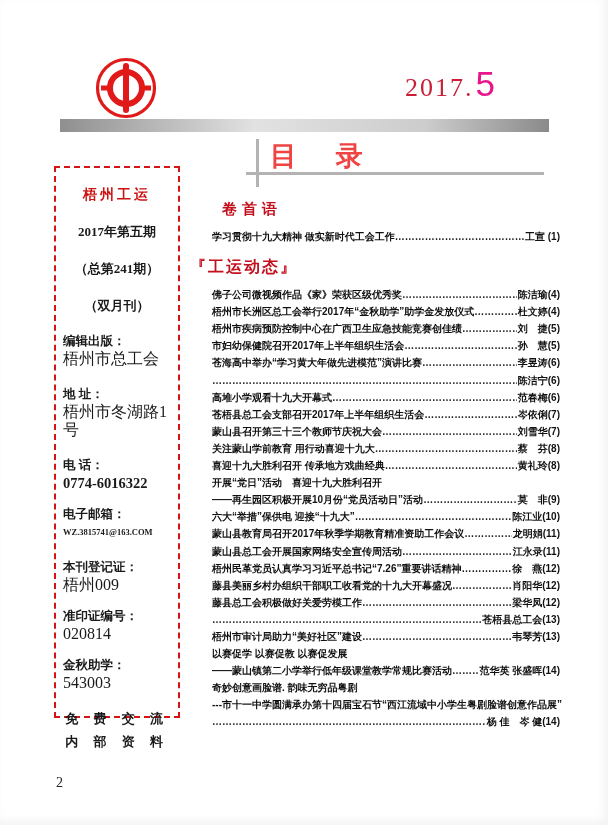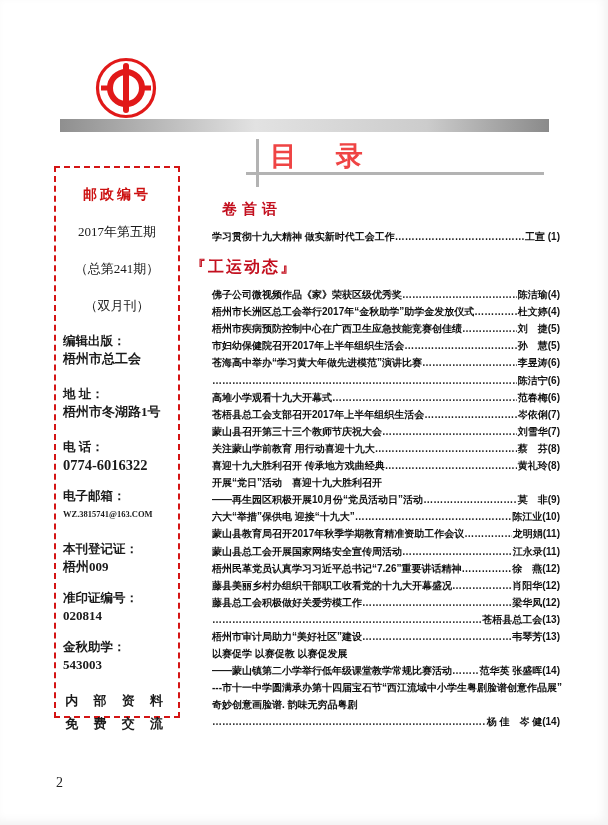--- a/index.html
+++ b/index.html
@@ -30,23 +30,23 @@
     font-size:27px; letter-spacing:16px; font-family:"Liberation Serif",serif;
   }
 
   
   .sidebar {
     position:absolute; left:54px; top:166px; width:126px; height:552px;
     border:2.5px dashed #d41414; padding:12px 7px 8px 7px;
     font-family:"Liberation Serif","DejaVu Serif",serif; color:#1a1a1a;
   }
   .sb-title { margin-top:6px; text-align:center; color:#cc1111; font-weight:bold; font-size:14px; letter-spacing:3px; }
-  .sb-line  { margin-top:19px; text-align:center; font-size:13px; font-weight:400; }
+  .sb-line  { margin-top:19px; text-align:center; font-size:13px; font-weight:700; }
   .sb-group { margin-top:13px; font-size:12.5px; font-weight:600; line-height:18px; }
-  .sb-group .val { font-weight:700; font-size:13px; }
+  .sb-group .val { font-weight:400; font-size:16px; }
   .sb-group .val-big { font-size:14.5px; font-weight:600; }
   .sb-group .val-email { font-size:8.5px; font-weight:700; letter-spacing:0; }
   .sb-group.gap { margin-top:17px; }
   .sb-note { margin-top:15px; text-align:center; font-size:13px; font-weight:bold; letter-spacing:6px; line-height:23px; }
 
   
   .main { position:absolute; left:190px; top:200px; width:372px; color:#111; }
   .sec-heading {
     color:#c3101f; font-weight:bold; font-family:Liberation Sans, sans-serif;
     font-size:16px; letter-spacing:2px; margin:12px 0 8px 0;
@@ -68,29 +68,33 @@
   <div class="logo">
     <svg width="66" height="64" viewBox="0 0 66 64">
       <circle cx="33" cy="32" r="28.5" fill="none" stroke="#e11919" stroke-width="3.2"></circle>
       <circle cx="33" cy="32" r="16" fill="none" stroke="#e11919" stroke-width="6"></circle>
       <rect x="30" y="7" width="6" height="50" rx="3" fill="#e11919"></rect>
       <rect x="8" y="29.5" width="8" height="5" fill="#e11919"></rect>
       <rect x="50" y="29.5" width="8" height="5" fill="#e11919"></rect>
     </svg>
   </div>
 
+  <div class="issue-date">
+    <span class="year">2017.</span>
+    <span class="num">5</span>
+  </div>
 
   <div class="gray-bar"></div>
 
   <div class="toc-vline"></div>
   <div class="toc-hline"></div>
   <div class="toc-title">目 录</div>
 
   <div class="sidebar">
-    <div class="sb-title">邮政编号</div>
+    <div class="sb-title">梧州工运</div>
     <div class="sb-line">2017年第五期</div>
     <div class="sb-line">（总第241期）</div>
     <div class="sb-line">（双月刊）</div>
 
     <div class="sb-group gap">
       <div>编辑出版：</div>
       <div class="val">梧州市总工会</div>
     </div>
 
     <div class="sb-group gap">
@@ -117,22 +121,22 @@
       <div>准印证编号：</div>
       <div class="val">020814</div>
     </div>
 
     <div class="sb-group">
       <div>金秋助学：</div>
       <div class="val">543003</div>
     </div>
 
     <div class="sb-note">
+      <div>免 费 交 流</div>
       <div>内 部 资 料</div>
-      <div>免 费 交 流</div>
     </div>
   </div>
 
   <div class="main" id="toc-sections">
       <div class="sec-heading sec-first">卷首语</div>
       <div class="entries">
         <div class="row">
           <span class="t">学习贯彻十九大精神 做实新时代工会工作</span>
           <span class="lead">……………………………………………………………………………………………………………………………………………………………………………………………………………………</span>
           <span class="a">工宣 (1)</span>
@@ -243,24 +247,24 @@
         </div>
         <div class="row">
           <span class="t">以赛促学 以赛促教 以赛促发展</span>
         </div>
         <div class="row">
           <span class="t">——蒙山镇第二小学举行低年级课堂教学常规比赛活动</span>
           <span class="lead">……………………………………………………………………………………………………………………………………………………………………………………………………………………</span>
           <span class="a">范华英 张盛晖(14)</span>
         </div>
         <div class="row">
+          <span class="t">奇妙创意画脸谱. 韵味无穷品粤剧</span>
+        </div>
+        <div class="row">
           <span class="t">---市十一中学圆满承办第十四届宝石节“西江流域中小学生粤剧脸谱创意作品展”</span>
-        </div>
-        <div class="row">
-          <span class="t">奇妙创意画脸谱. 韵味无穷品粤剧</span>
         </div>
         <div class="row">
           <span class="lead">……………………………………………………………………………………………………………………………………………………………………………………………………………………</span>
           <span class="a">杨 佳　岑 健(14)</span>
         </div>
       </div>
     </div>
 
   <div class="page-num">2</div>
 </div>

